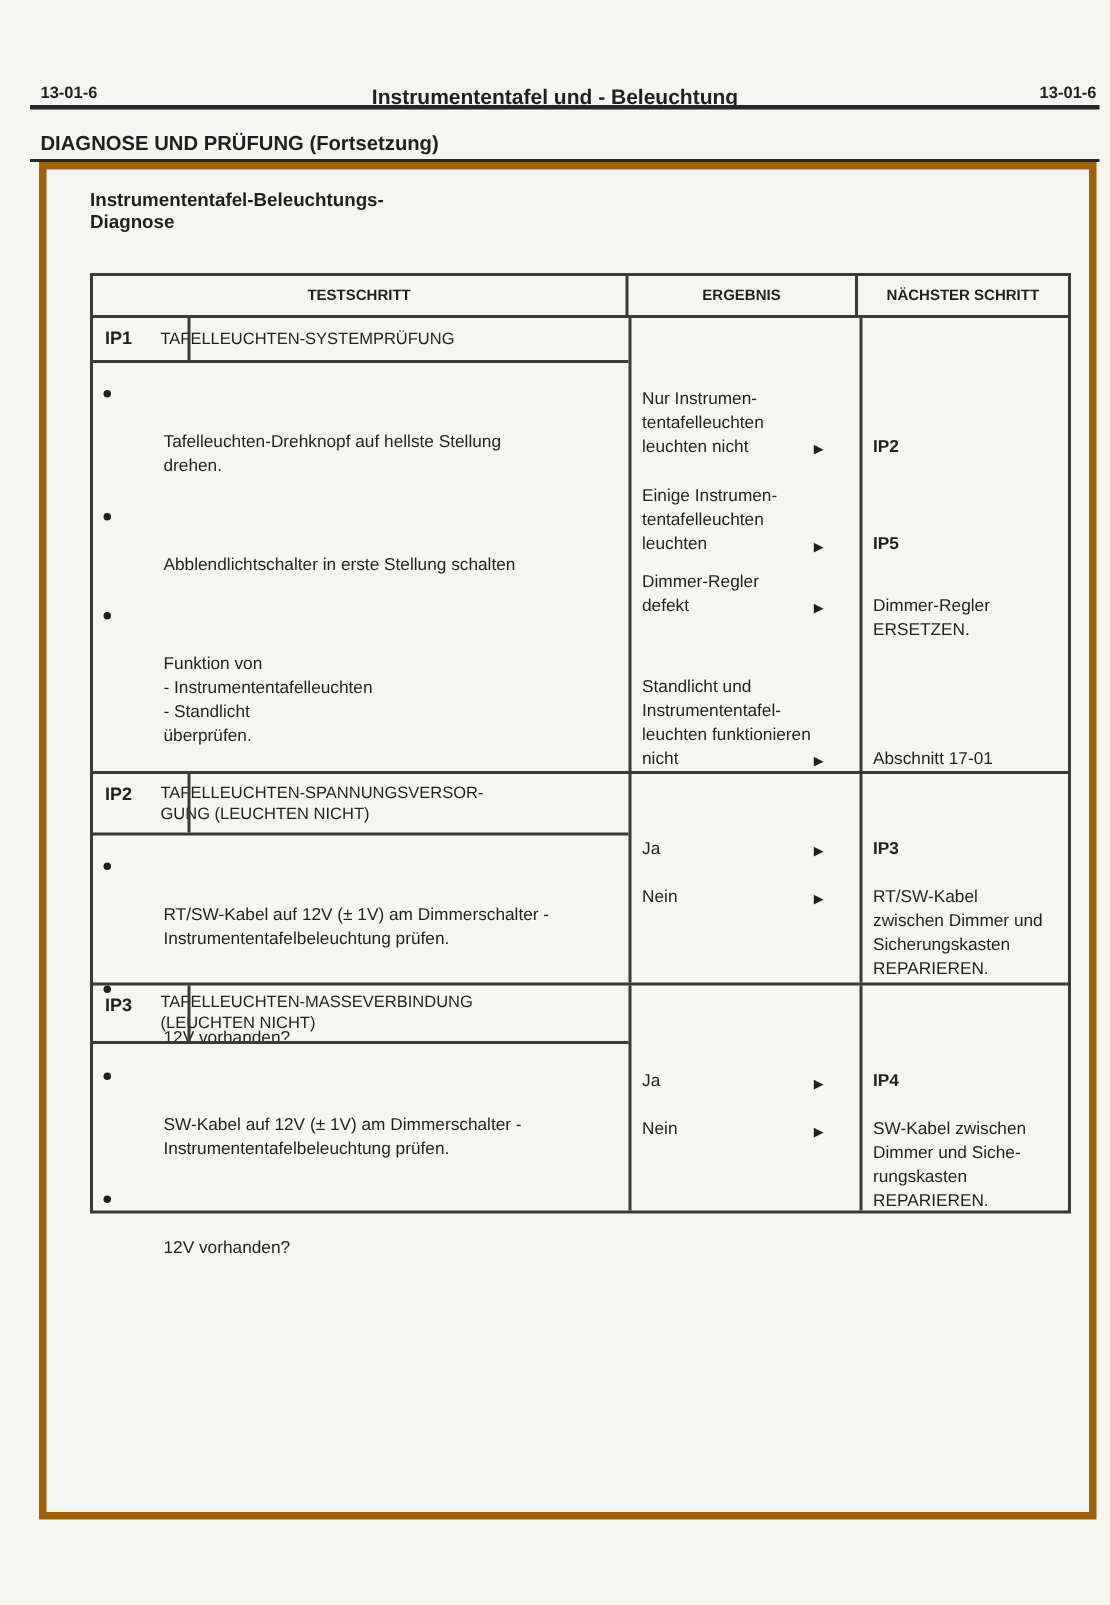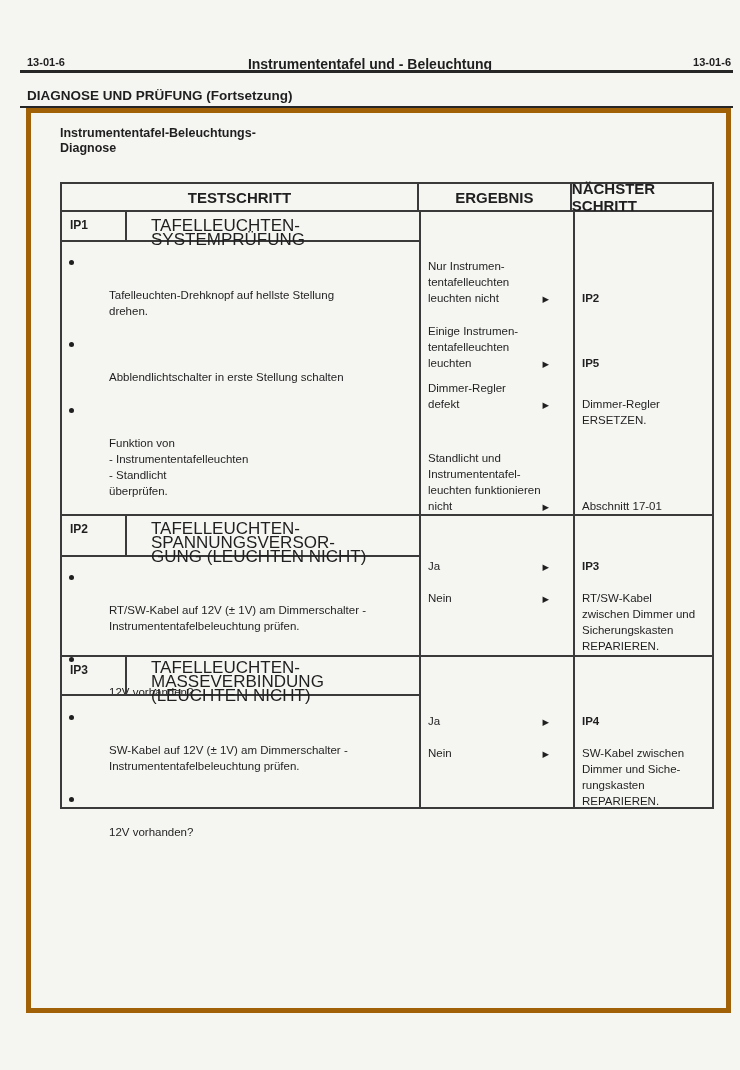--- a/index.html
+++ b/index.html
@@ -18,33 +18,33 @@
   .hdr-rule{position:absolute;left:20px;width:713px;top:70px;height:3px;background:var(--rule);}
   
   .sec-head{position:absolute;left:27px;top:88px;font-size:13.5px;font-weight:bold;}
   .sec-rule{position:absolute;left:20px;width:713px;top:106px;height:2px;background:var(--rule);}
   
   .dbox{position:absolute;left:26px;top:108px;width:705px;height:905px;border:5px solid #a16207;box-sizing:border-box;}
   .box-title{position:absolute;left:29px;top:13px;font-size:12.5px;font-weight:bold;line-height:15px;white-space:pre-line;}
   
   .dtable{position:absolute;left:29px;top:69px;width:654px;border:2px solid var(--border);box-sizing:border-box;background:var(--paper);}
   .thead{display:flex;height:26px;border-bottom:2px solid var(--border);box-sizing:content-box;}
-  .th{display:flex;align-items:center;justify-content:center;font-size:15px;font-weight:bold;box-sizing:border-box;}
+  .th{display:flex;align-items:center;justify-content:center;font-size:10px;font-weight:bold;box-sizing:border-box;}
   .th1{width:357px;}
   .th2{width:154px;border-left:2px solid var(--border);}
   .th3{width:143px;border-left:2px solid var(--border);}
   .row{position:relative;}
   .row + .row{border-top:2px solid var(--border);}
   .c1{position:absolute;left:0;top:0;bottom:0;width:357px;}
   .c2{position:absolute;left:357px;top:0;bottom:0;width:154px;border-left:2px solid var(--border);box-sizing:border-box;}
   .c3{position:absolute;left:511px;top:0;bottom:0;width:143px;border-left:2px solid var(--border);box-sizing:border-box;}
   .strip{position:relative;border-bottom:2px solid var(--border);box-sizing:content-box;}
   .ip{position:absolute;left:0;top:0;bottom:0;width:65px;border-right:2px solid var(--border);box-sizing:border-box;
       font-size:12px;font-weight:bold;padding:6px 0 0 8px;}
-  .stitle{margin-left:89px;font-size:17px;line-height:14px;white-space:pre-line;}
+  .stitle{margin-left:45px;font-size:11px;line-height:14px;white-space:pre-line;}
   .bullets{position:absolute;left:0;right:4px;}
   .bullet{position:relative;padding-left:47px;margin-bottom:2px;font-size:11.5px;line-height:16px;white-space:pre-line;}
   .bullet .dot{position:absolute;left:7px;top:5px;width:5px;height:5px;border-radius:50%;background:var(--ink);}
   .bullet.bold{font-weight:normal;}
   .res{position:absolute;left:7px;right:24px;font-size:11.5px;line-height:16px;}
   .rtext{display:block;white-space:pre-line;}
   .arr{position:absolute;right:0;bottom:2.5px;font-size:8.5px;line-height:10px;}
   .nx{position:absolute;left:7px;right:2px;font-size:11.5px;line-height:16px;white-space:pre-line;}
   .nx.bold{font-weight:bold;}
 </style>

